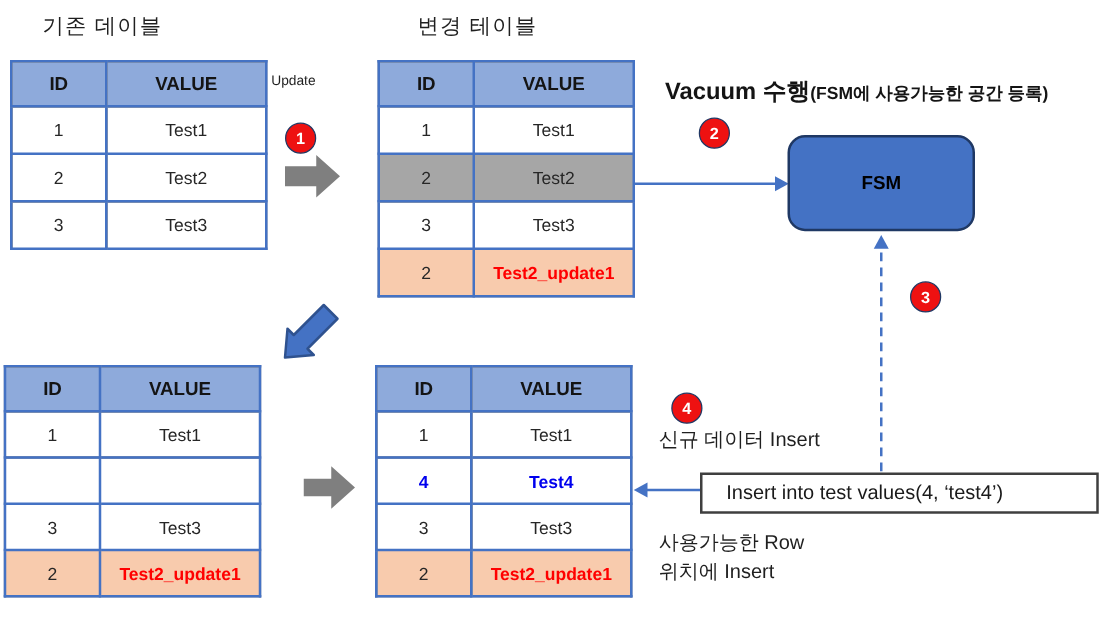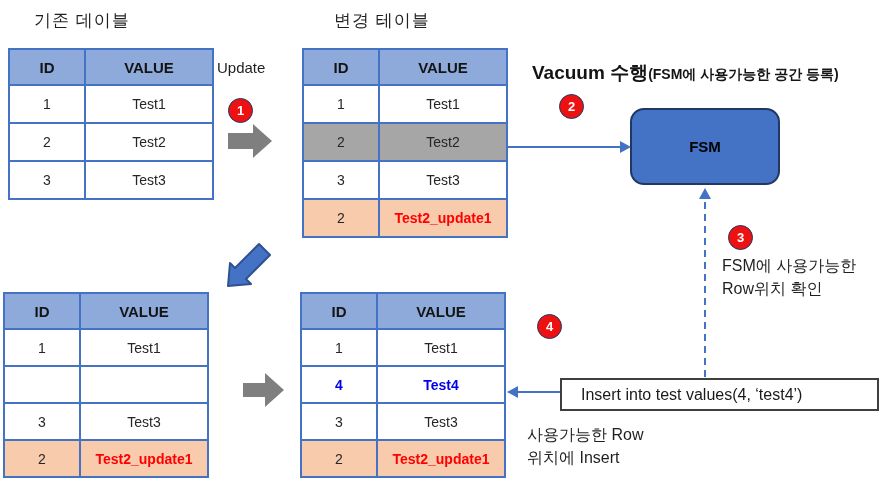--- a/index.html
+++ b/index.html
@@ -19,21 +19,21 @@
   .dtable th { background:#8EAADB; font-weight:bold; font-size:15px; color:#141414; height:34px; }
   .dtable td { font-size:14px; color:#262626; height:35px; background:#ffffff; }
   .t-top td { height:36px; }
   .c-id  { width:74px; }
   .c-val { width:126px; }
   tr.gray td   { background:#A6A6A6; }
   tr.orange td { background:#F8CBAD; }
   td.redtxt  { color:#FF0000; font-weight:bold; }
   td.bluetxt { color:#0000EE; font-weight:bold; }
 
-  .update-label { position:absolute; left:217px; top:59px; font-size:15px; color:#1f1f1f; }
+  .update-label { position:absolute; left:217px; top:59px; font-size:11px; color:#1f1f1f; }
 
   .badge {
     position:absolute; width:23px; height:23px; border-radius:50%;
     background:#EE1111; border:1px solid #203864; color:#ffffff;
     font-size:13px; font-weight:bold; display:flex; align-items:center; justify-content:center;
   }
 
   .vacuum-heading { position:absolute; left:532px; top:60px; white-space:nowrap; color:#141414; }
   .vacuum-heading .main { font-size:19px; font-weight:bold;text-align:right; }
   .vacuum-heading .sub  { font-size:14px; font-weight:bold; }
@@ -134,24 +134,20 @@
   <div class="vacuum-heading">
     <span class="main">Vacuum 수행</span><span class="sub">(FSM에 사용가능한 공간 등록)</span>
   </div>
   <div class="badge" style="left:559px;top:94px;">2</div>
 
   <div class="fsm-box">
     <div class="fsm-main">FSM</div>
   </div>
 
   <div class="badge" style="left:728px;top:225px;">3</div>
-  <div class="note" style="left:722px;top:254px;">
-    <div>FSM에 사용가능한</div>
-    <div>Row위치 확인</div>
-  </div>
 
   <table class="dtable" style="left:3px;top:292px;">
     <tbody>
         <tr>
       <th class="c-id">ID</th>
       <th class="c-val">VALUE</th>
     </tr>
     <tr>
       <td>1</td>
       <td>Test1</td>
@@ -190,20 +186,21 @@
       <td>Test3</td>
     </tr>
     <tr class="orange">
       <td>2</td>
       <td class="redtxt">Test2_update1</td>
     </tr>
   </tbody>
     </table>
 
   <div class="badge" style="left:537px;top:314px;">4</div>
+  <div class="note" style="left:527px;top:341px;">신규 데이터 Insert</div>
 
   <div class="insert-box">
     <span>Insert into test values(4, ‘test4’)</span>
   </div>
 
   <div class="note" style="left:527px;top:423px;">
     <div>사용가능한 Row</div>
     <div>위치에 Insert</div>
   </div>
 

